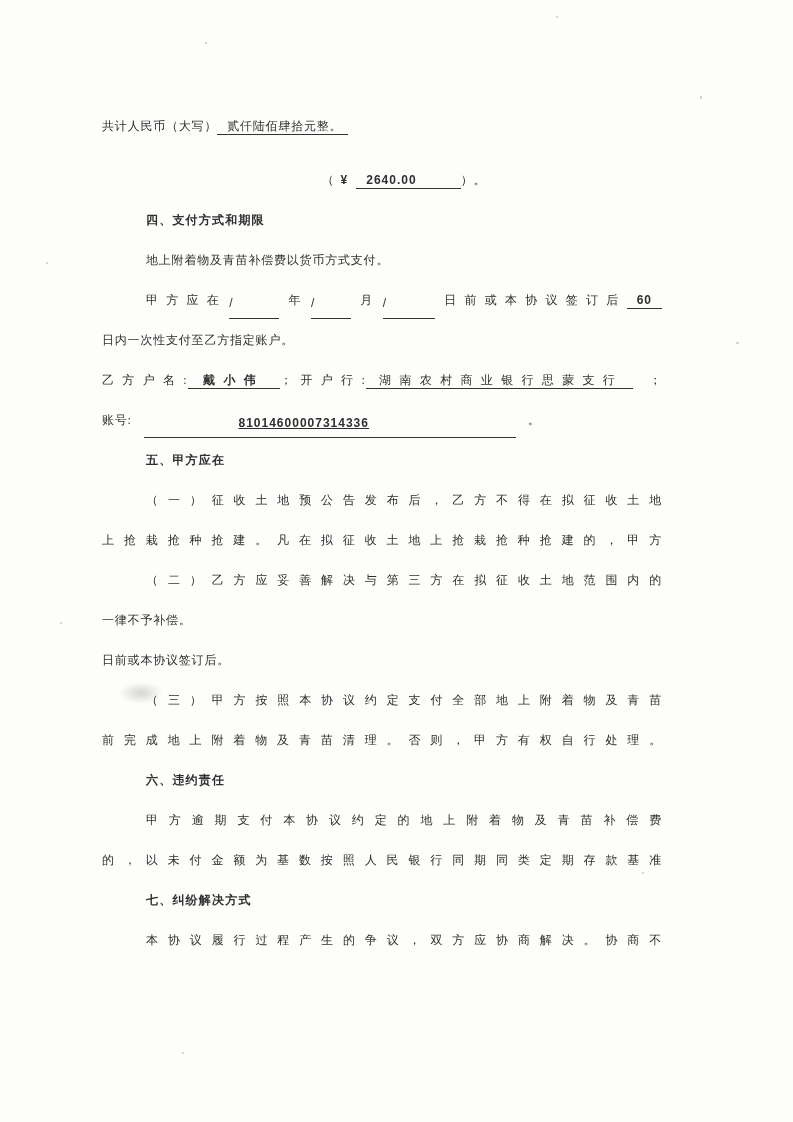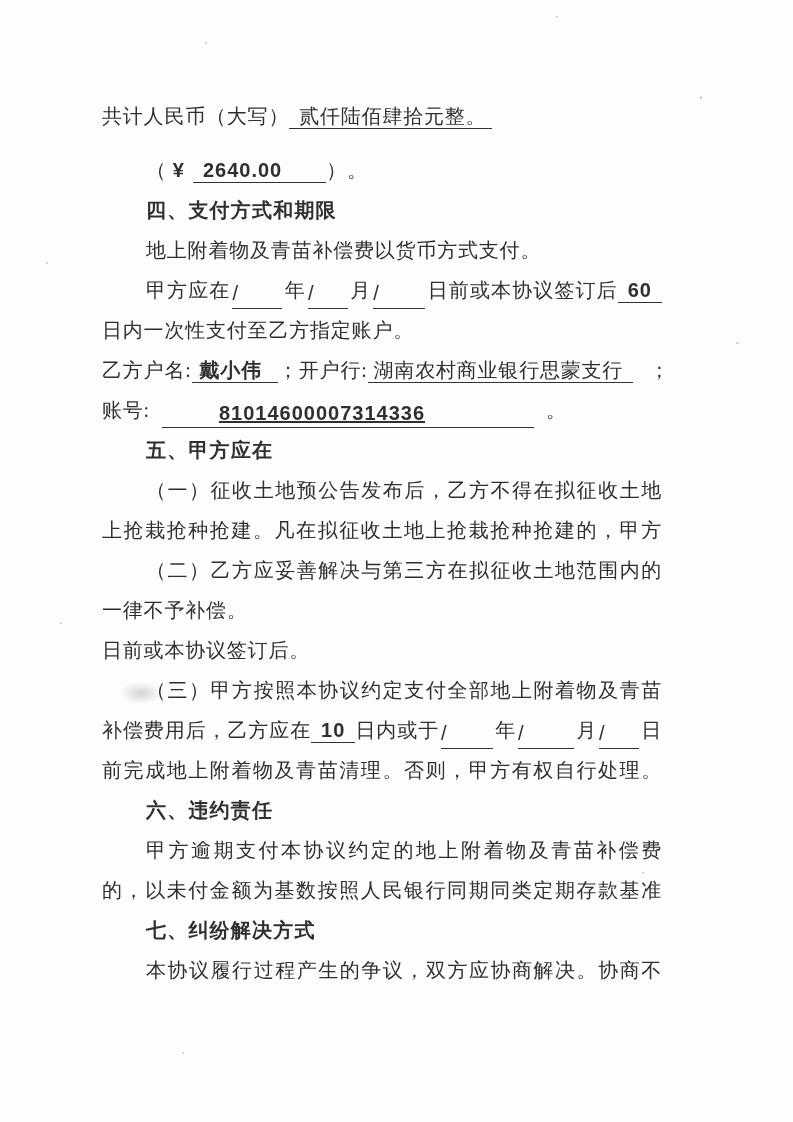--- a/index.html
+++ b/index.html
@@ -2,24 +2,24 @@
 <html><head>
 <meta charset="utf-8">
 <style>
   html,body { margin:0; padding:0; background:#e8e8e8; }
   .page {
     position:relative; width:793px; height:1122px; margin:0 auto;
     background:#fdfdfb; overflow:hidden;
     font-family:"Liberation Serif", serif;
     color:#2f2f2f;
   }
-  .doc { position:absolute; left:102px; top:96px; width:560px; font-size:20px; letter-spacing:0.8px; }
+  .doc { position:absolute; left:102px; top:106px; width:560px; font-size:12px; letter-spacing:0.8px; }
   .line { height:40px; line-height:40px; white-space:nowrap; }
   .indent { padding-left:44px; }
-  .gap { margin-top:14px; }
+  .gap { margin-top:14px;text-align:center; }
   .jl { text-align:justify; text-align-last:justify; }
   .h { font-weight:bold; font-family:"Liberation Sans", sans-serif; letter-spacing:1.2px; }
   .num { font-family:"Liberation Sans", sans-serif; font-weight:600; letter-spacing:1px; }
   .u { border-bottom:1.6px solid #333; }
   .u-words { padding:0 6px 1px 10px; }
   .u-amt { padding:0 44px 1px 10px; }
   .u-name { padding:0 16px 1px 8px;font-weight:bold; }
   .u-bank { padding:0 10px 1px 6px; }
   .u-days { padding:0 10px 1px 10px; }
   .blank {
@@ -81,21 +81,20 @@
 
     <div class="line indent jl">（一）征收土地预公告发布后，乙方不得在拟征收土地</div>
     <div class="line jl">上抢栽抢种抢建。凡在拟征收土地上抢栽抢种抢建的，甲方</div>
     <div class="line indent jl">（二）乙方应妥善解决与第三方在拟征收土地范围内的</div>
 
     <div class="line">一律不予补偿。</div>
     <div class="line">日前或本协议签订后。</div>
 
     <div class="line indent jl">（三）甲方按照本协议约定支付全部地上附着物及青苗</div>
 
-    <div class="line jl"><span>补偿费用后，乙方应在</span><span class="u u-days num">10</span><span>日内或于</span><span class="blank b-y2"><span>/</span></span><span>年</span><span class="blank b-m2"><span>/</span></span><span>月</span><span class="blank b-d2"><span>/</span></span><span>日</span></div>
 
     <div class="line jl">前完成地上附着物及青苗清理。否则，甲方有权自行处理。</div>
 
     <div class="line indent h">六、违约责任</div>
     <div class="line indent jl">甲方逾期支付本协议约定的地上附着物及青苗补偿费</div>
     <div class="line jl">的，以未付金额为基数按照人民银行同期同类定期存款基准</div>
 
     <div class="line indent h">七、纠纷解决方式</div>
     <div class="line indent jl">本协议履行过程产生的争议，双方应协商解决。协商不</div>
 

